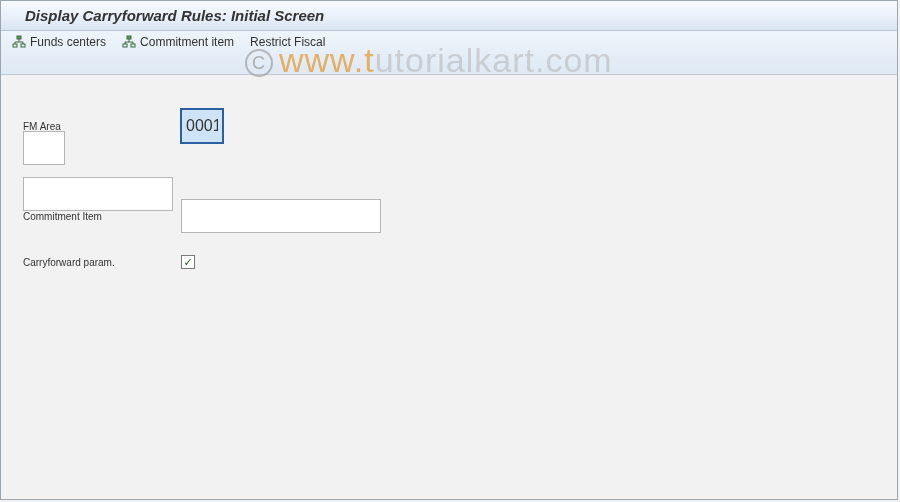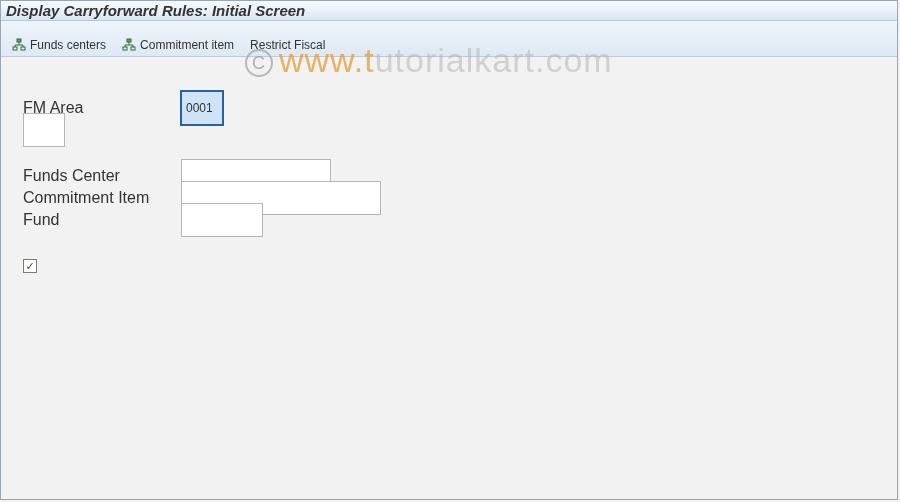--- a/index.html
+++ b/index.html
@@ -12,39 +12,39 @@
       overflow: hidden;
     }
     .app-frame {
       width: 898px;
       height: 500px;
       border: 1px solid #9aa7b3;
       background: #f2f2f2;
       position: relative;
     }
     .title-bar {
-      height: 20px;
+      height: 30px;
       background: linear-gradient(#f7fbff, #e7eff9 60%, #d9e5f2);
       border-bottom: 1px solid #b9c6d4;
       display: flex;
       align-items: center;
-      padding-left: 5px;
+      padding-left: 24px;
     }
     .title-bar .title {
       font-weight: bold;
       font-style: italic;
       font-size: 15px;
       color: #333;
     }
     .toolbar {
-      height: 36px;
+      height: 44px;
       background: linear-gradient(#eef4fb, #dee9f4);
       border-bottom: 1px solid #bfcad6;
       display: flex;
-      align-items: flex-end;
+      align-items: flex-start;
       gap: 2px;
       padding-left: 6px;
     }
     .tbtn {
       display: flex;
       align-items: center;
       height: 22px;
       padding: 0 8px 0 4px;
       border: 1px solid transparent;
       border-radius: 3px;
@@ -85,28 +85,28 @@
     }
     .form-row {
       display: flex;
       align-items: center;
       height: 22px;
       margin-bottom: 0;
     }
     .form-label {
       width: 158px;
       color: #333;
-      font-size: 16px;
+      font-size: 10px;
     }
     .form-input {
       height: 16px;
       border: 1px solid #b5b5b5;
       background: #ffffff;
       padding: 16px 4px;
-      font-size: 12px;
+      font-size: 16px;
       color: #333;
     }
     .form-input.selected {
       background: #cfe3f6;
       border: 1px solid #2a5fa1;
       outline: 1px solid #2a5fa1;
     }
     .w-short { width: 42px; }
     .w-med { width: 82px; }
     .w-long { width: 150px; }
@@ -177,32 +177,28 @@
       <span class="form-label">FM Area</span>
       <input class="form-input selected w-short" value="0001" style="">
     </div>
     <div class="form-row">
       <input class="form-input w-short" value="" style="">
     </div>
 
     <div class="gap"></div>
 
     <div class="form-row">
-      <span class="form-label">Funds Center</span>
       <input class="form-input w-long" value="" style="">
     </div>
     <div class="form-row">
       <span class="form-label">Commitment Item</span>
       <input class="form-input w-xlong" value="" style="">
     </div>
-    <div class="form-row">
-      <span class="form-label">Fund</span>
-      <input class="form-input w-med" value="" style="">
-    </div>
 
     <div class="gap"></div>
 
     <div class="form-row">
+      <span class="form-label">Carryforward param.</span>
       <span class="checkbox">✓</span>
     </div>
 
   </div>
 </div>
 
 </body></html>

